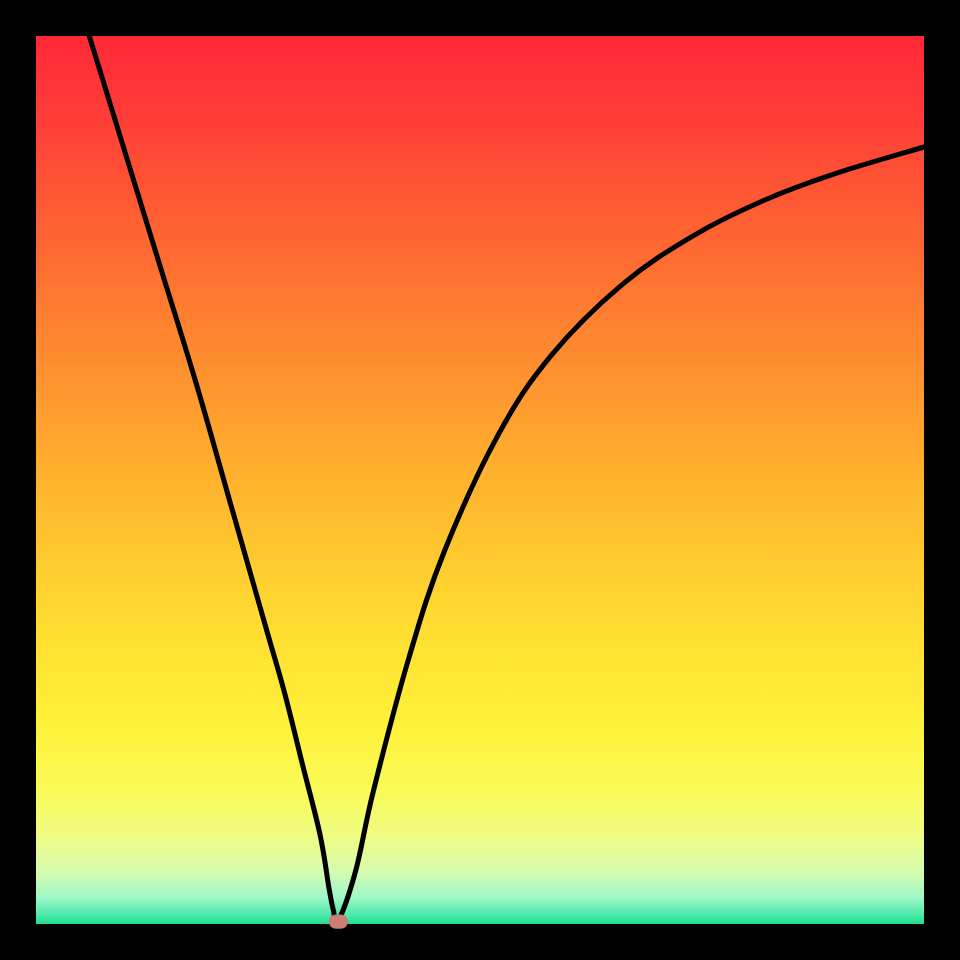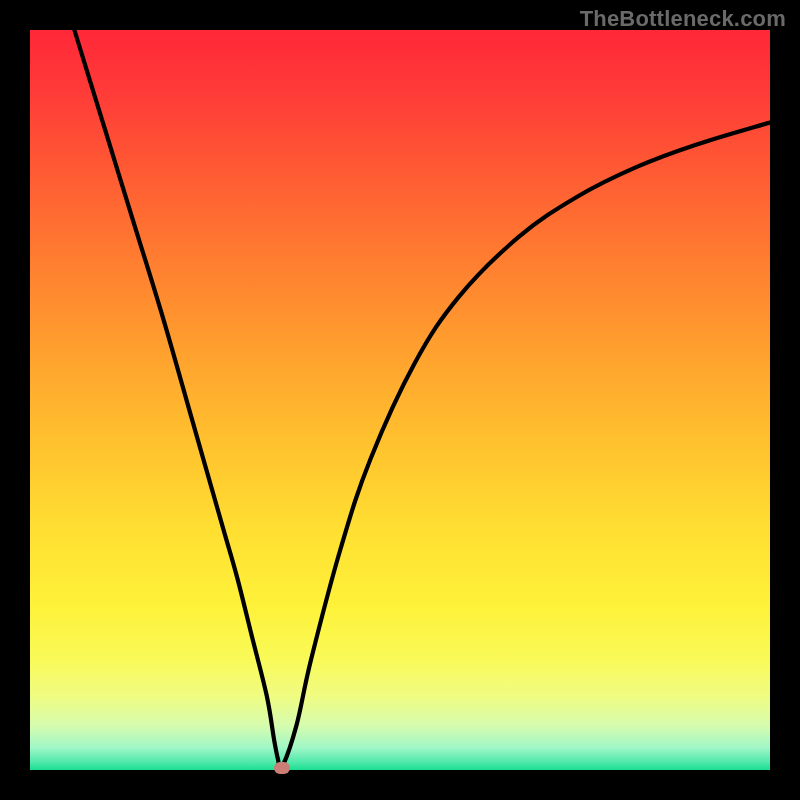--- a/index.html
+++ b/index.html
@@ -64,14 +64,13 @@
 </head>
 <body>
 
 <div class="frame">
   <div class="plot-area">
     <svg class="curve" viewBox="0 0 740 740" preserveAspectRatio="none">
       <path id="curve-path" d="M 44.40 0.00 C 49.73 17.32, 63.34 61.57, 74.00 96.20 C 84.66 130.83, 92.94 157.77, 103.60 192.40 C 114.26 227.03, 122.54 252.64, 133.20 288.60 C 143.86 324.56, 152.14 354.90, 162.80 392.20 C 173.46 429.50, 184.41 467.83, 192.40 495.80 C 200.39 523.77, 201.87 527.62, 207.20 547.60 C 212.53 567.58, 216.67 585.49, 222.00 606.80 C 227.33 628.11, 232.80 647.35, 236.80 666.00 C 240.80 684.65, 242.20 699.08, 244.20 710.40 C 246.20 721.72, 246.57 723.97, 247.90 728.90 C 249.23 733.83, 248.27 743.77, 251.60 737.78 C 254.93 731.79, 261.07 715.18, 266.40 695.60 C 271.73 676.02, 273.21 660.97, 281.20 629.00 C 289.19 597.03, 300.14 553.96, 310.80 518.00 C 321.46 482.04, 327.08 462.50, 340.40 429.20 C 353.72 395.90, 368.82 362.30, 384.80 333.00 C 400.78 303.70, 410.55 289.04, 429.20 266.40 C 447.85 243.76, 467.09 225.18, 488.40 207.20 C 509.71 189.22, 526.29 179.15, 547.60 166.50 C 568.91 153.85, 585.49 146.22, 606.80 136.90 C 628.11 127.58, 642.02 122.69, 666.00 114.70 C 689.98 106.71, 726.68 96.50, 740.00 92.50" fill="none" stroke="#000" stroke-width="4.2" stroke-linejoin="round" stroke-linecap="round"></path>
     </svg>
     <div class="marker" id="marker" style="left: 251.6px; top: 737.78px;"></div>
   </div>
-  <div class="watermark">TheBottleneck.com</div>
 </div>
 
 </body></html>

